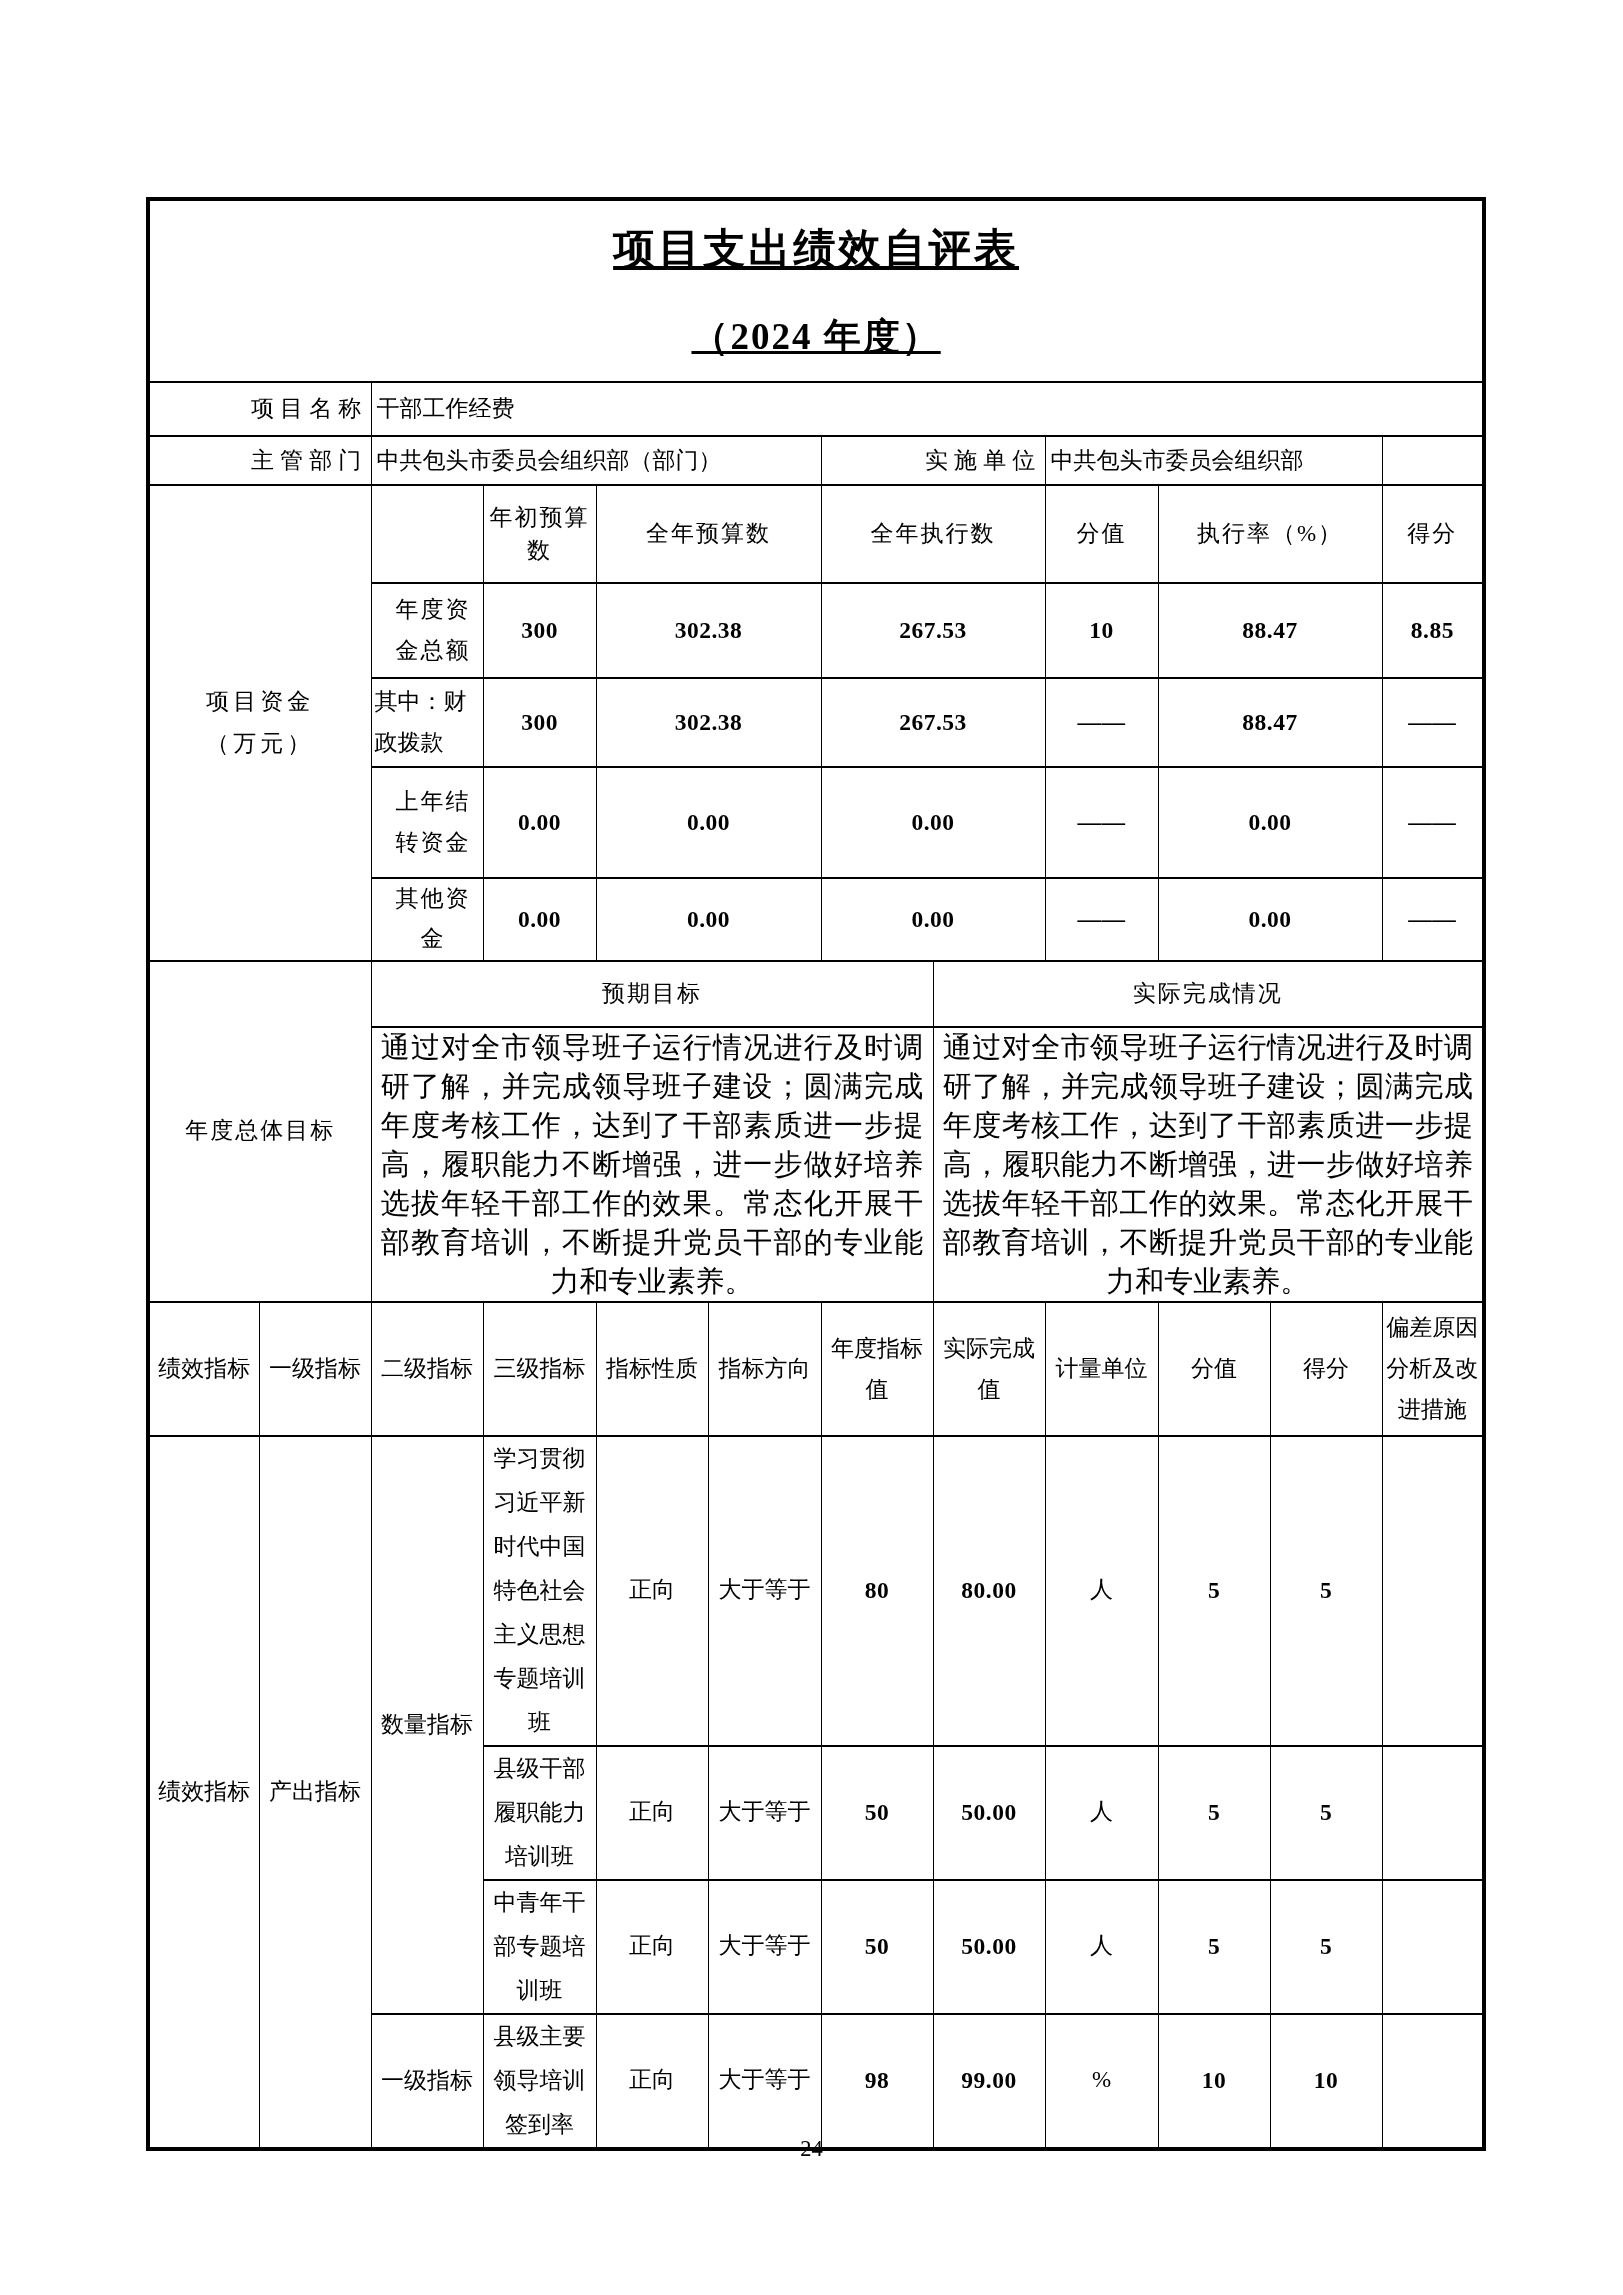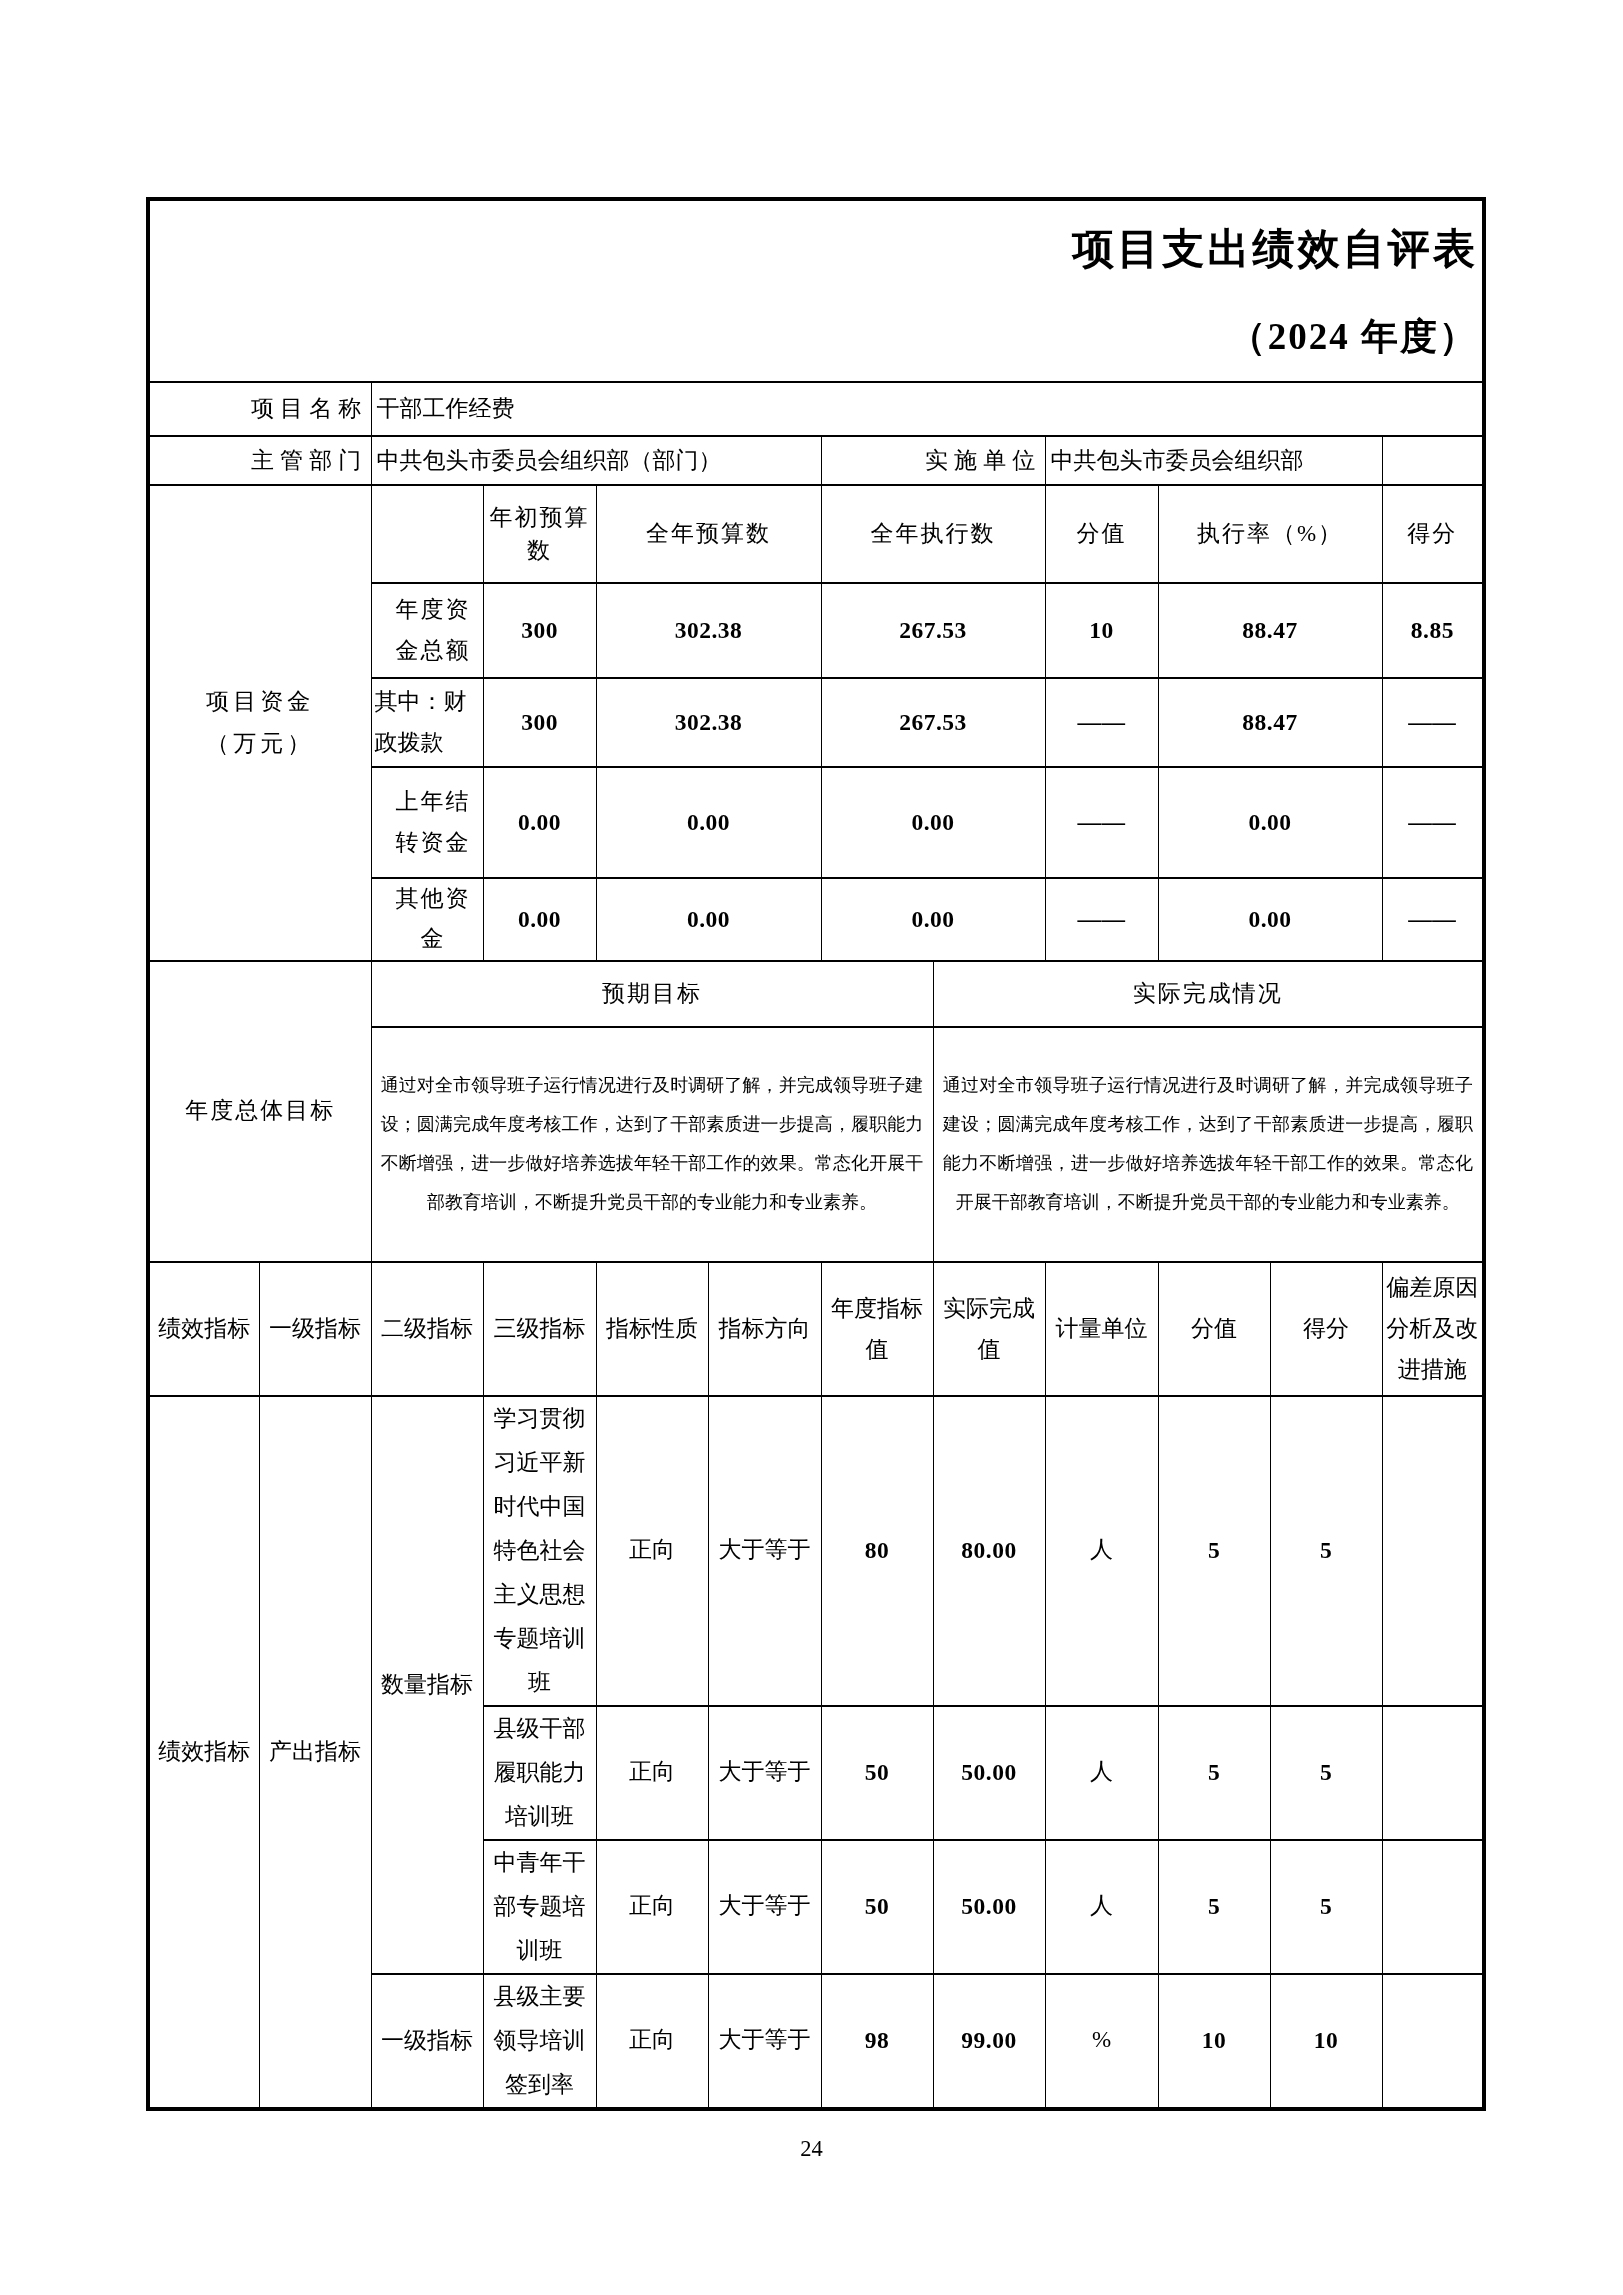--- a/index.html
+++ b/index.html
@@ -29,37 +29,37 @@
     text-align: center;
     font-size: 23px;
     line-height: 1.45;
     padding: 0 4.1px;
     overflow: hidden;
     word-break: break-all;
   }
   .title-cell { border: none; }
   .title-inner {
     display: flex; flex-direction: column;
-    align-items: flex-end; justify-content: center;
-    height: 100%; gap: 30px;
+    align-items: center; justify-content: center;
+    height: 100%; gap: 30px; text-decoration: underline;
   }
   .title-line1 { font-size: 42px; font-weight: bold; letter-spacing: 3.1px; }
   .title-line2 { font-size: 37px; font-weight: bold; letter-spacing: 2px; }
   .label-right { text-align: right; letter-spacing: 6.1px; padding-right: 3.1px; }
   .value-left { text-align: left; padding-left: 5.1px; }
   .spaced { letter-spacing: 2px; }
   .prewrap { white-space: pre-line; letter-spacing: 4.1px; line-height: 1.8; }
   .fund-label { letter-spacing: 2px; line-height: 1.75; padding-left: 16px; }
   .fund-label-left { text-align: left; padding: 0 3.1px; line-height: 1.75; }
   .num { font-size: 23.5px; letter-spacing: 0.5px; font-weight: bold; }
   .goal-text {
     text-align: justify;
     text-justify: inter-character;
     text-align-last: center;
-    font-size: 18px;
+    font-size: 29px;
     line-height: 39px;
     padding: 0 9.2px;
     vertical-align: middle;
   }
   .ind-header { line-height: 41px; padding: 0 3.1px; }
   .ind-name { line-height: 44px; padding: 0 3.1px; }
   .ind-cell { line-height: 1.5; }
   .page-number {
     position: absolute;
     top: 2136px;

